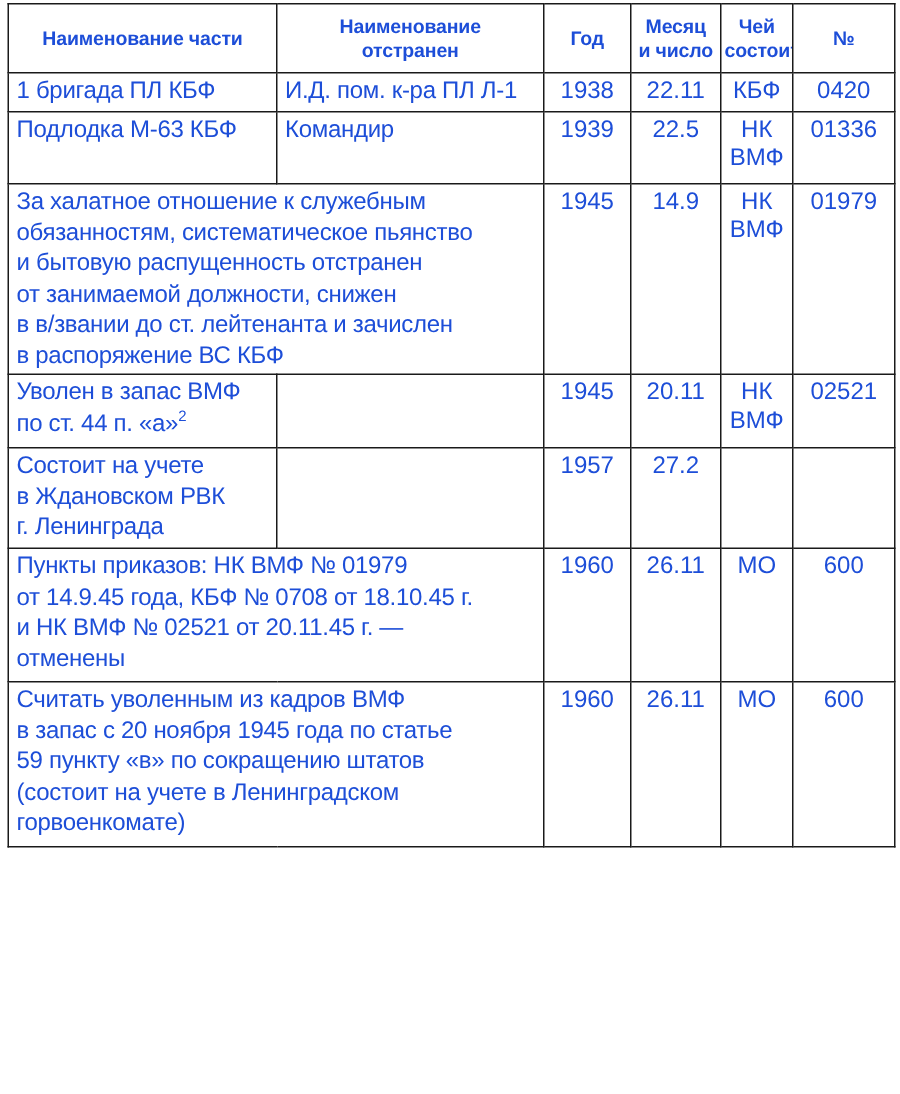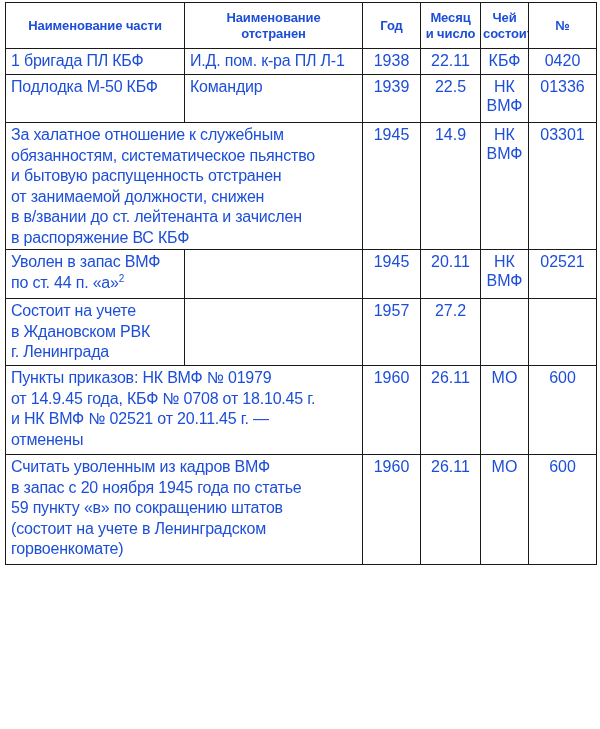--- a/index.html
+++ b/index.html
@@ -64,40 +64,40 @@
   <tbody>
     <tr style="height:26px">
       <td class="name">1 бригада ПЛ КБФ</td>
       <td class="pos">И.Д. пом. к-ра ПЛ Л-1</td>
       <td class="c">1938</td>
       <td class="c">22.11</td>
       <td class="c order">КБФ</td>
       <td class="c">0420</td>
     </tr>
     <tr style="height:48px">
-      <td class="name">Подлодка М-50 КБФ</td>
+      <td class="name">Подлодка М-63 КБФ</td>
       <td class="pos">Командир</td>
       <td class="c">1939</td>
       <td class="c">22.5</td>
       <td class="c order">НК
 ВМФ</td>
       <td class="c">01336</td>
     </tr>
     <tr style="height:127px">
       <td class="wide" colspan="2">За халатное отношение к служебным
 обязанностям, систематическое пьянство
 и бытовую распущенность отстранен
 от занимаемой должности, снижен
 в в/звании до ст. лейтенанта и зачислен
 в распоряжение ВС КБФ</td>
       <td class="c">1945</td>
       <td class="c">14.9</td>
       <td class="c order">НК
 ВМФ</td>
-      <td class="c">03301</td>
+      <td class="c">01979</td>
     </tr>
     <tr style="height:49px">
       <td class="name"><span>Уволен в запас ВМФ
 по ст. 44 п. «а»</span><sup>2</sup></td>
       <td class="pos"></td>
       <td class="c">1945</td>
       <td class="c">20.11</td>
       <td class="c order">НК
 ВМФ</td>
       <td class="c">02521</td>

